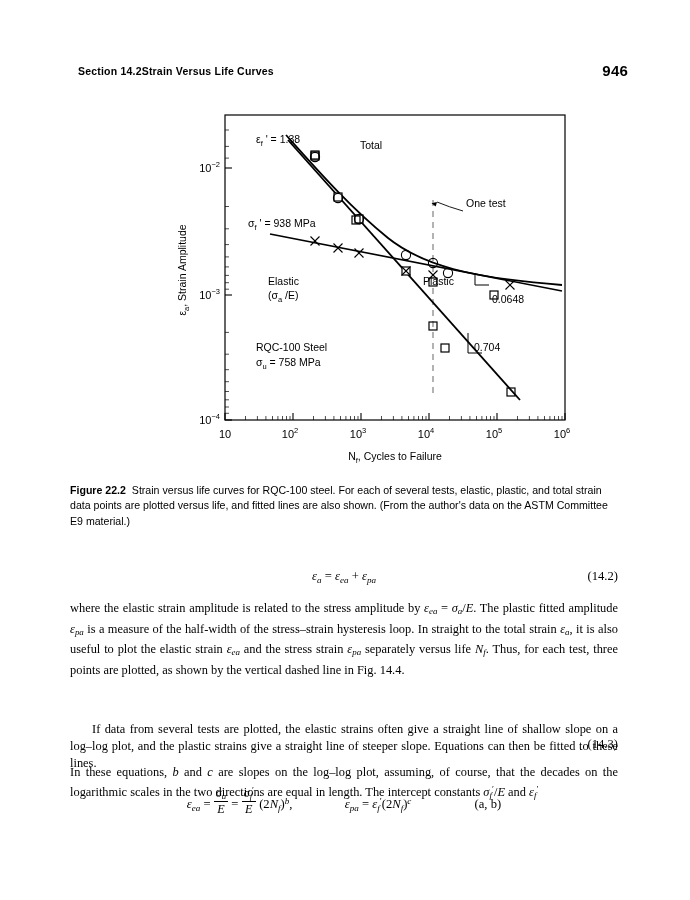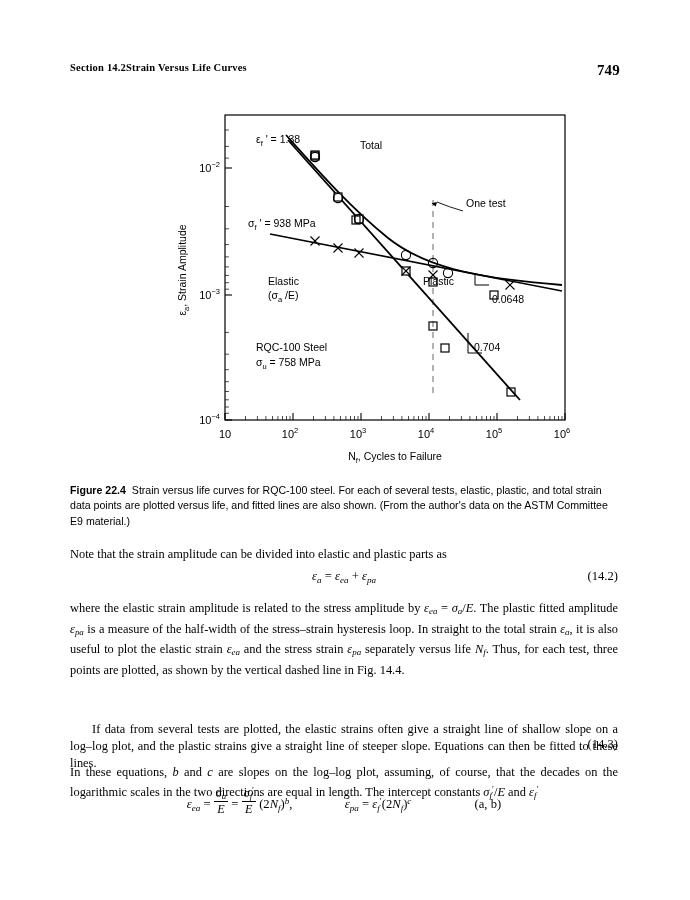--- a/index.html
+++ b/index.html
@@ -17,28 +17,28 @@
   }
   .page {
     position: absolute;
     left: 0; top: 0;
     width: 690px;
     height: 900px;
   }
   
   .runhead {
     position: absolute;
-    left: 70px;
+    left: 78px;
     top: 62px;
     width: 550px;
-    font-family: Liberation Serif, serif;
+    font-family: Liberation Sans, sans-serif;
     font-size: 10.5px;
     letter-spacing: .2px;
     display: flex;
-    align-items: flex-start;
+    align-items: center;
   }
   .runhead .sec {
     font-weight: 600;
   }
   .runhead .sectitle {
     font-weight: 600;
   }
   .runhead .pageno {
     margin-left: auto;
     font-size: 15px;
@@ -132,21 +132,21 @@
   .abgap { display:inline-block; width: 60px; }
 </style>
 </head>
 <body>
 
 <div class="page">
 
   <div class="runhead">
     <span class="sec">Section 14.2</span>
     <span class="sectitle">Strain Versus Life Curves</span>
-    <span class="pageno">749</span>
+    <span class="pageno">946</span>
   </div>
 
   <div class="figure-wrap">
     <svg class="fig" width="550" height="370" viewBox="0 0 550 370">
 
       <rect x="155" y="20" width="340" height="305" fill="#ffffff" stroke="#000000" stroke-width="1.2"></rect>
 
       <g stroke="#000" stroke-width="1.1">
         <line x1="155" y1="325" x2="155" y2="318"></line>
         <line x1="223" y1="325" x2="223" y2="318"></line>
@@ -326,24 +326,23 @@
       <text x="198" y="204" font-size="10.5">(σ<tspan font-size="7.5" dy="3">a</tspan><tspan dy="-3"> /E)</tspan></text>
       <text x="353" y="190" font-size="10.5">Plastic</text>
       <text x="422" y="208" font-size="10.5">0.0648</text>
       <text x="404" y="256" font-size="10.5">0.704</text>
       <text x="186" y="256" font-size="10.5">RQC-100 Steel</text>
       <text x="186" y="271" font-size="10.5">σ<tspan font-size="7.5" dy="3">u</tspan><tspan dy="-3"> = 758 MPa</tspan></text>
     </svg>
   </div>
 
   <div class="caption">
-    <b>Figure 22.4</b><span>&nbsp;&nbsp;</span><span>Strain versus life curves for RQC-100 steel. For each of several tests, elastic, plastic, and total strain data points are plotted versus life, and fitted lines are also shown. (From the author's data on the ASTM Committee E9 material.)</span>
-  </div>
-
-  <div class="body p1">Note that the strain amplitude can be divided into elastic and plastic parts as</div>
+    <b>Figure 22.2</b><span>&nbsp;&nbsp;</span><span>Strain versus life curves for RQC-100 steel. For each of several tests, elastic, plastic, and total strain data points are plotted versus life, and fitted lines are also shown. (From the author's data on the ASTM Committee E9 material.)</span>
+  </div>
+
 
   <div class="eqline eq1">
     <span class="eq-center">
       <i>ε</i><span class="sub"><i>a</i></span> = <i>ε</i><span class="sub"><i>ea</i></span> + <i>ε</i><span class="sub"><i>pa</i></span>
     </span>
     <span class="eq-num">(14.2)</span>
   </div>
 
   <div class="body p2">
     <span>where the elastic strain amplitude is related to the stress amplitude by</span>

